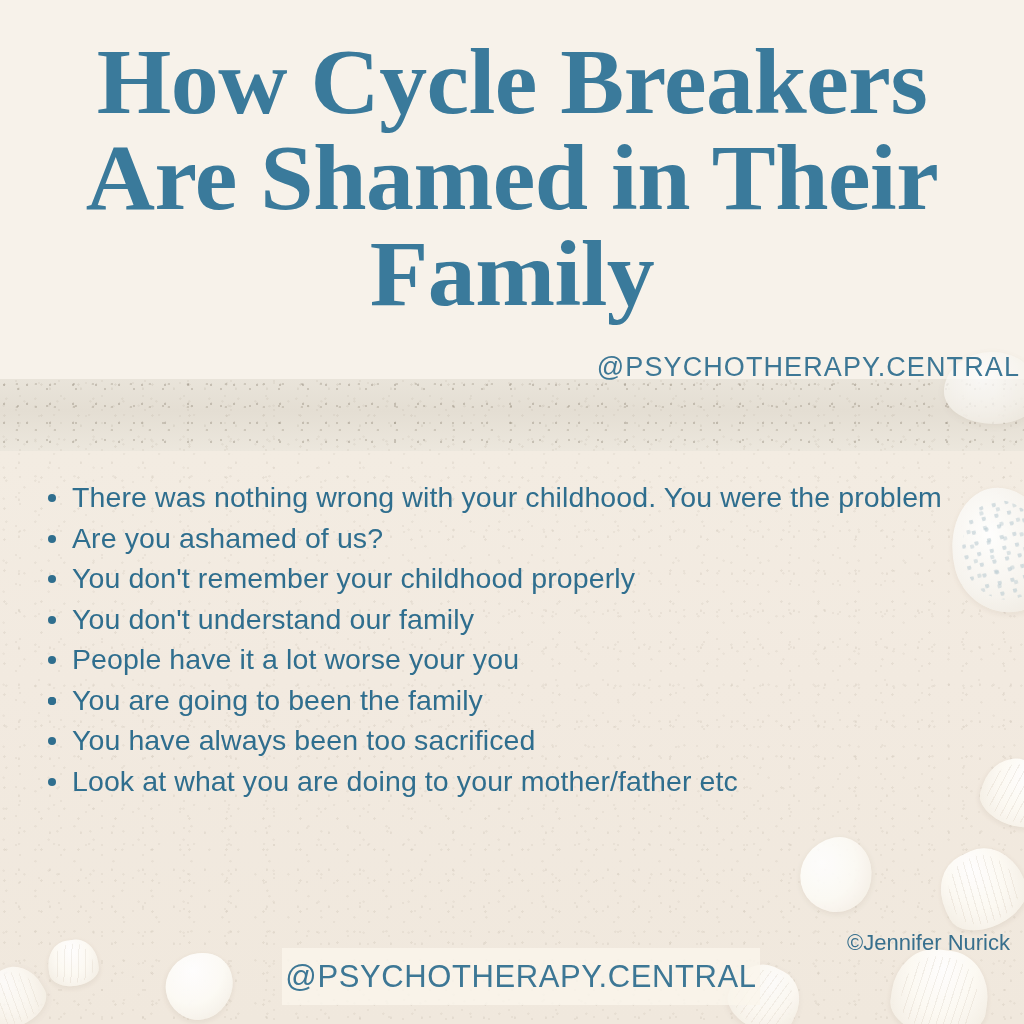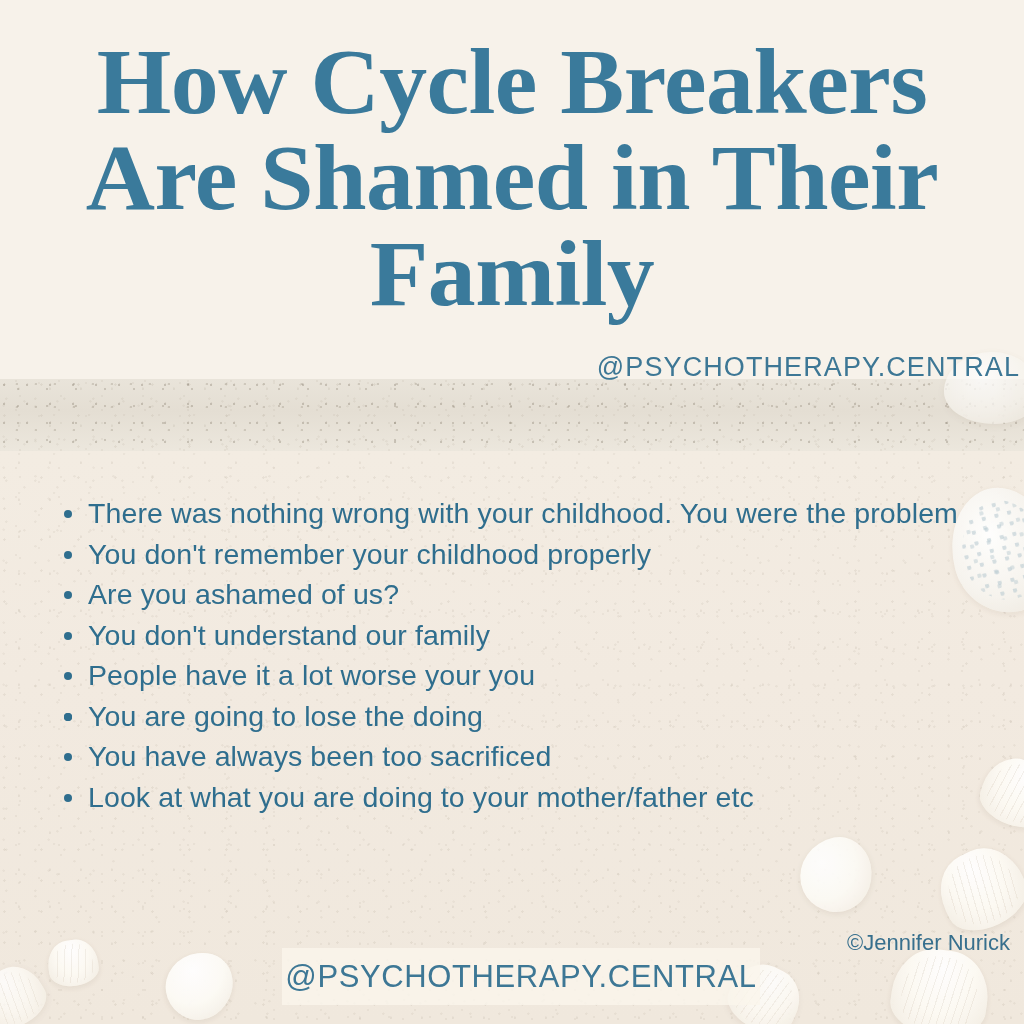--- a/index.html
+++ b/index.html
@@ -153,21 +153,21 @@
     color: #3d7795;
     white-space: nowrap;
   }
 
   
   .list {
     position: absolute;
     left: 40px;
     top: 477px;
     width: 950px;
-    margin: 16px;
+    margin: 0;
     padding: 0;
     list-style: none;
   }
   .list li {
     position: relative;
     padding-left: 32px;
     margin: 0 0 0 0;
     font-family: "Liberation Sans", sans-serif;
     font-size: 28.5px;
     line-height: 40.5px;
@@ -251,26 +251,26 @@
   <div class="shell shell-scallop" style="left:-18px; top:968px; width:62px; height:58px; transform:rotate(-30deg); opacity:.8;"></div>
 
   <div class="title-wrap">
     <h1 class="title">How Cycle Breakers Are Shamed in Their Family</h1>
   </div>
 
   <div class="handle-top">@PSYCHOTHERAPY.CENTRAL</div>
 
   <ul class="list">
     <li><span class="dot"></span><span>There was nothing wrong with your childhood. You were the problem</span></li>
+    <li><span class="dot"></span><span>Are you ashamed of us?</span></li>
     <li><span class="dot"></span><span>You don't remember your childhood properly</span></li>
-    <li><span class="dot"></span><span>Are you ashamed of us?</span></li>
     <li><span class="dot"></span><span>You don't understand our family</span></li>
     <li><span class="dot"></span><span>People have it a lot worse your you</span></li>
     <li><span class="dot"></span></li>
-    <li><span class="dot"></span><span>You are going to lose the doing</span></li>
+    <li><span class="dot"></span><span>You are going to been the family</span></li>
     <li><span class="dot"></span><span>You have always been too sacrificed</span></li>
     <li><span class="dot"></span><span>Look at what you are doing to your mother/father etc</span></li>
   </ul>
 
   <div class="footer-band"></div>
   <div class="footer-handle">@PSYCHOTHERAPY.CENTRAL</div>
   <div class="copyright">©Jennifer Nurick</div>
 
 </div>
 

